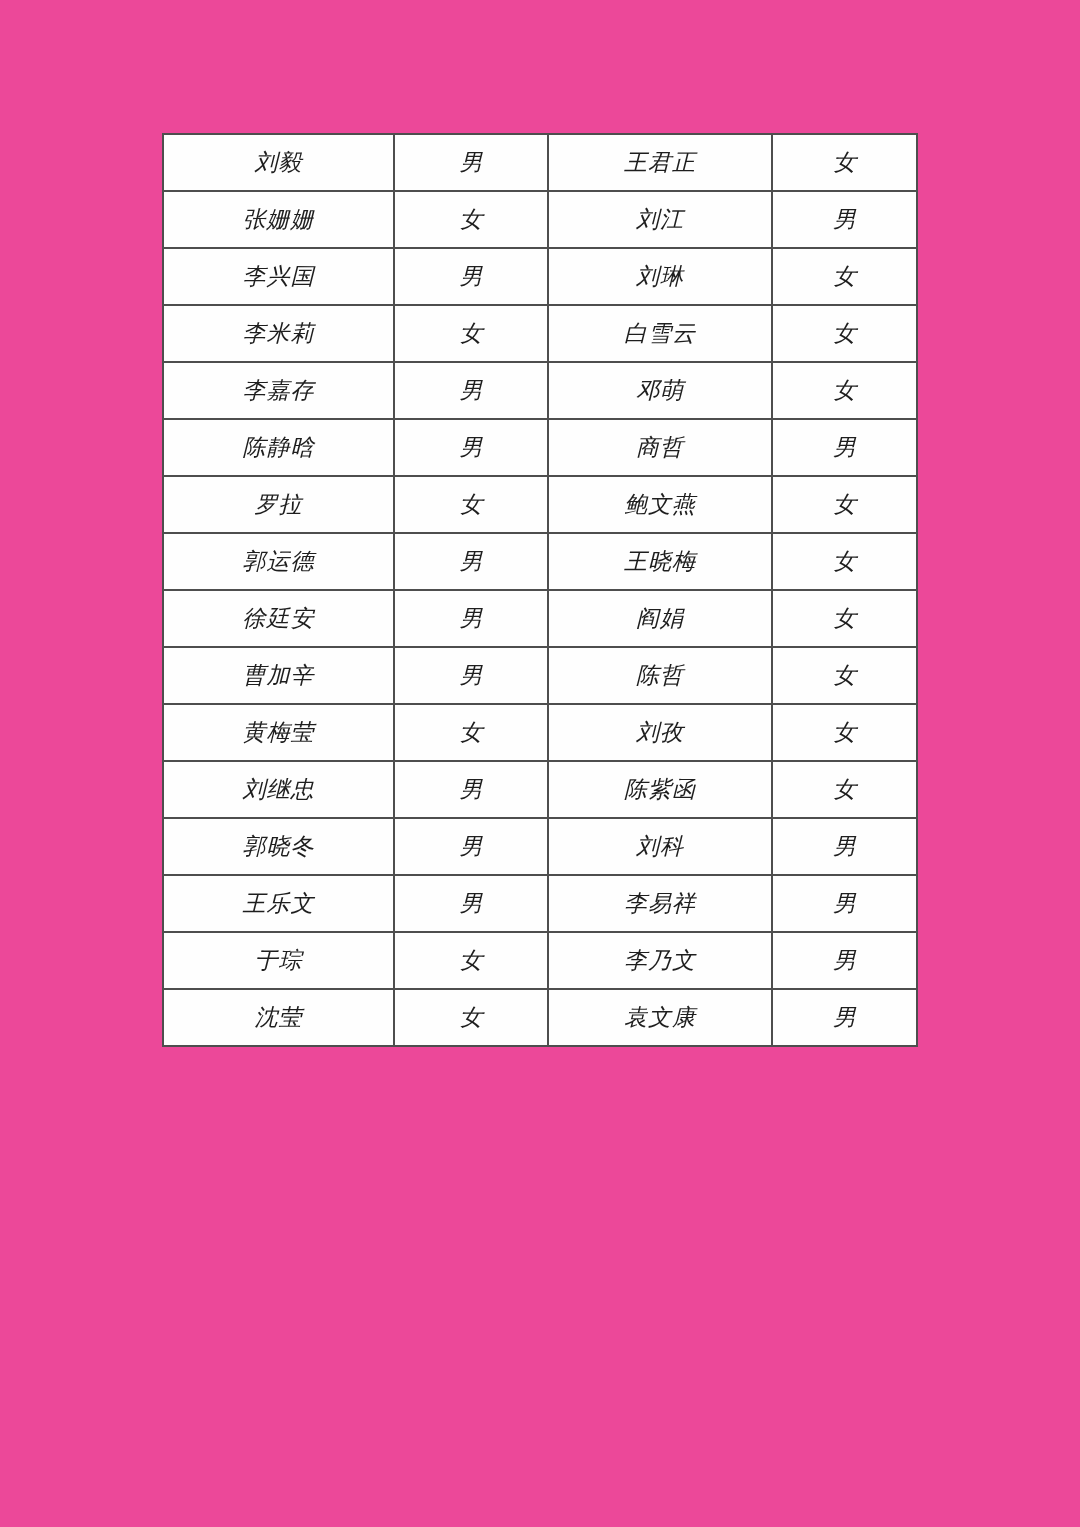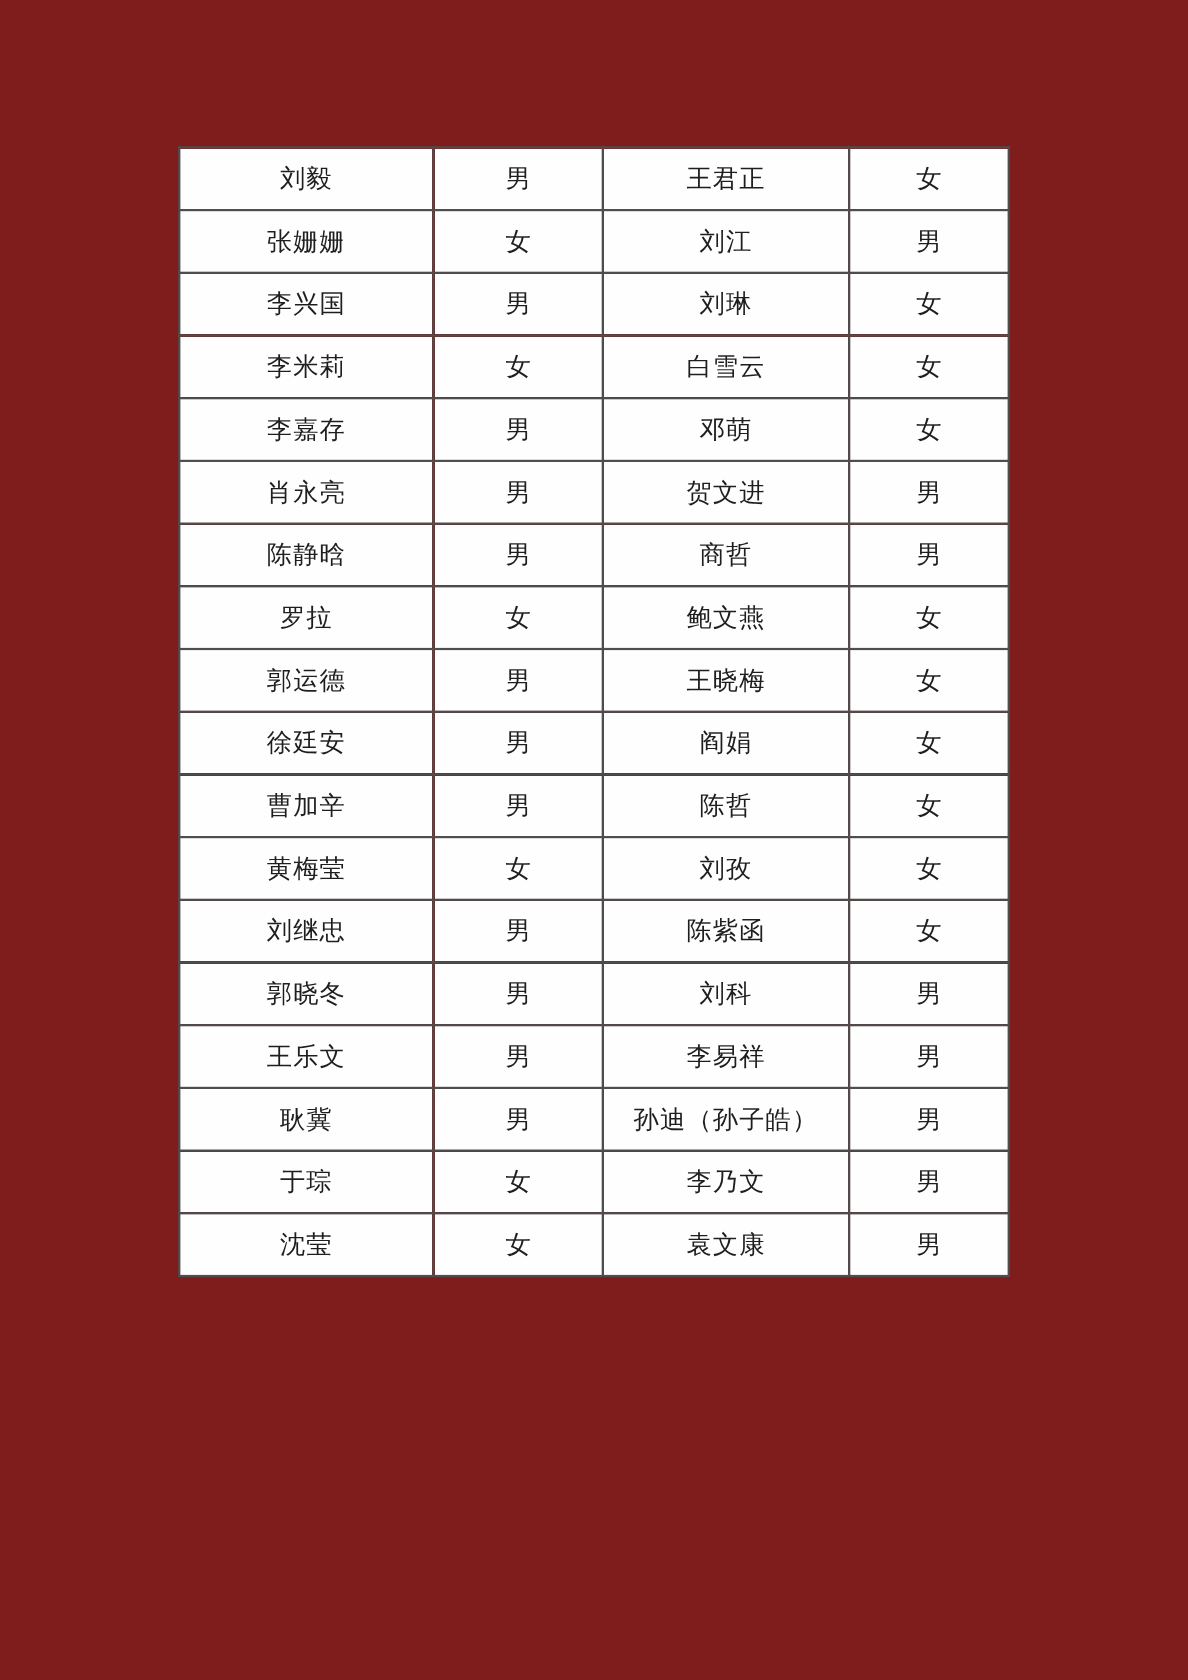--- a/index.html
+++ b/index.html
@@ -9,21 +9,22 @@
   body {
     width: 1080px;
     height: 1527px;
     background: #fdfdfd;
     position: relative;
     font-family: "DejaVu Serif", "Liberation Serif", serif;
   }
   .page {
     position: absolute;
     inset: 0;
-    background: #7f1d1d;
+    background: #ec4899;
+    font-style: italic;
   }
   table.roster {
     position: absolute;
     left: 162px;
     top: 133px;
     width: 754px;
     border-collapse: collapse;
     table-layout: fixed;
   }
   table.roster td {
@@ -79,26 +80,20 @@
     <td class="name">白雪云</td>
     <td class="gender">女</td>
   </tr>
         <tr>
     <td class="name">李嘉存</td>
     <td class="gender">男</td>
     <td class="name">邓萌</td>
     <td class="gender">女</td>
   </tr>
         <tr>
-    <td class="name">肖永亮</td>
-    <td class="gender">男</td>
-    <td class="name">贺文进</td>
-    <td class="gender">男</td>
-  </tr>
-        <tr>
     <td class="name">陈静晗</td>
     <td class="gender">男</td>
     <td class="name">商哲</td>
     <td class="gender">男</td>
   </tr>
         <tr>
     <td class="name">罗拉</td>
     <td class="gender">女</td>
     <td class="name">鲍文燕</td>
     <td class="gender">女</td>
@@ -139,26 +134,20 @@
     <td class="name">刘科</td>
     <td class="gender">男</td>
   </tr>
         <tr>
     <td class="name">王乐文</td>
     <td class="gender">男</td>
     <td class="name">李易祥</td>
     <td class="gender">男</td>
   </tr>
         <tr>
-    <td class="name">耿冀</td>
-    <td class="gender">男</td>
-    <td class="name">孙迪（孙子皓）</td>
-    <td class="gender">男</td>
-  </tr>
-        <tr>
     <td class="name">于琮</td>
     <td class="gender">女</td>
     <td class="name">李乃文</td>
     <td class="gender">男</td>
   </tr>
         <tr>
     <td class="name">沈莹</td>
     <td class="gender">女</td>
     <td class="name">袁文康</td>
     <td class="gender">男</td>

